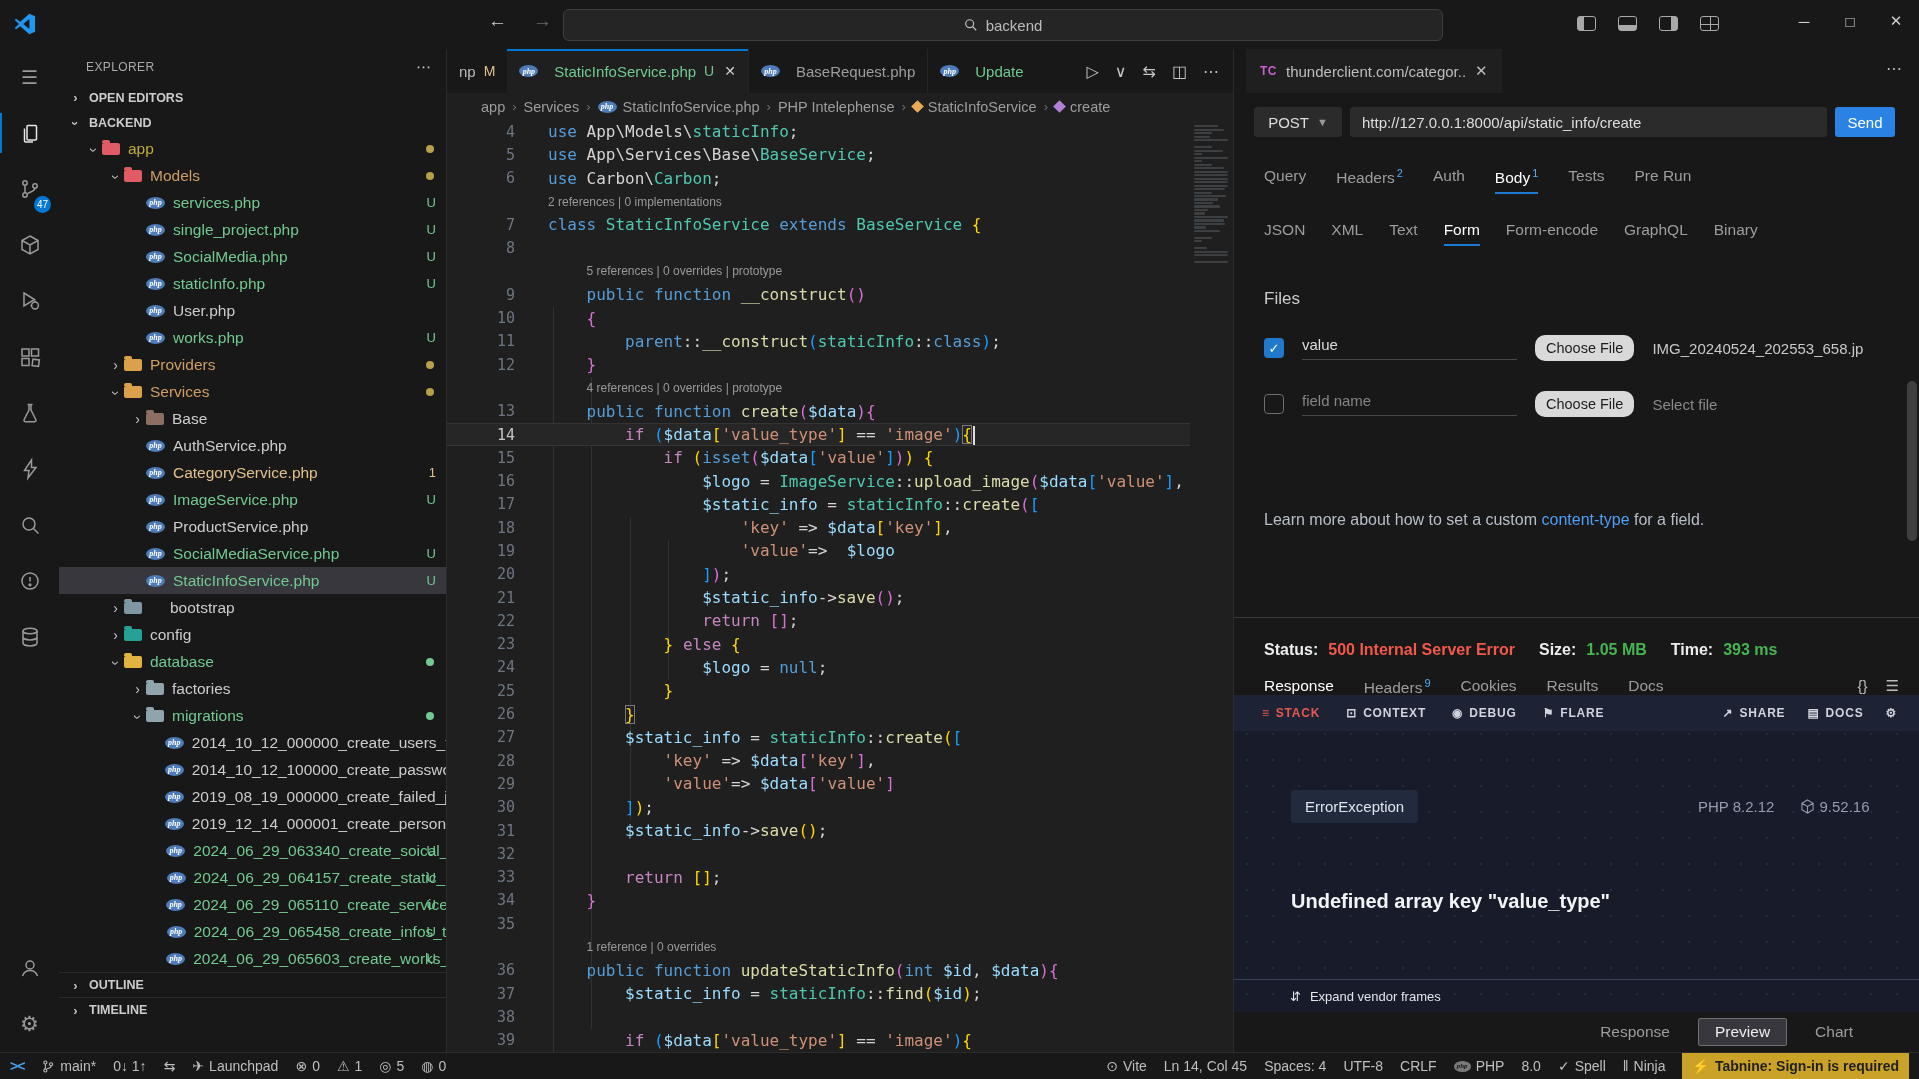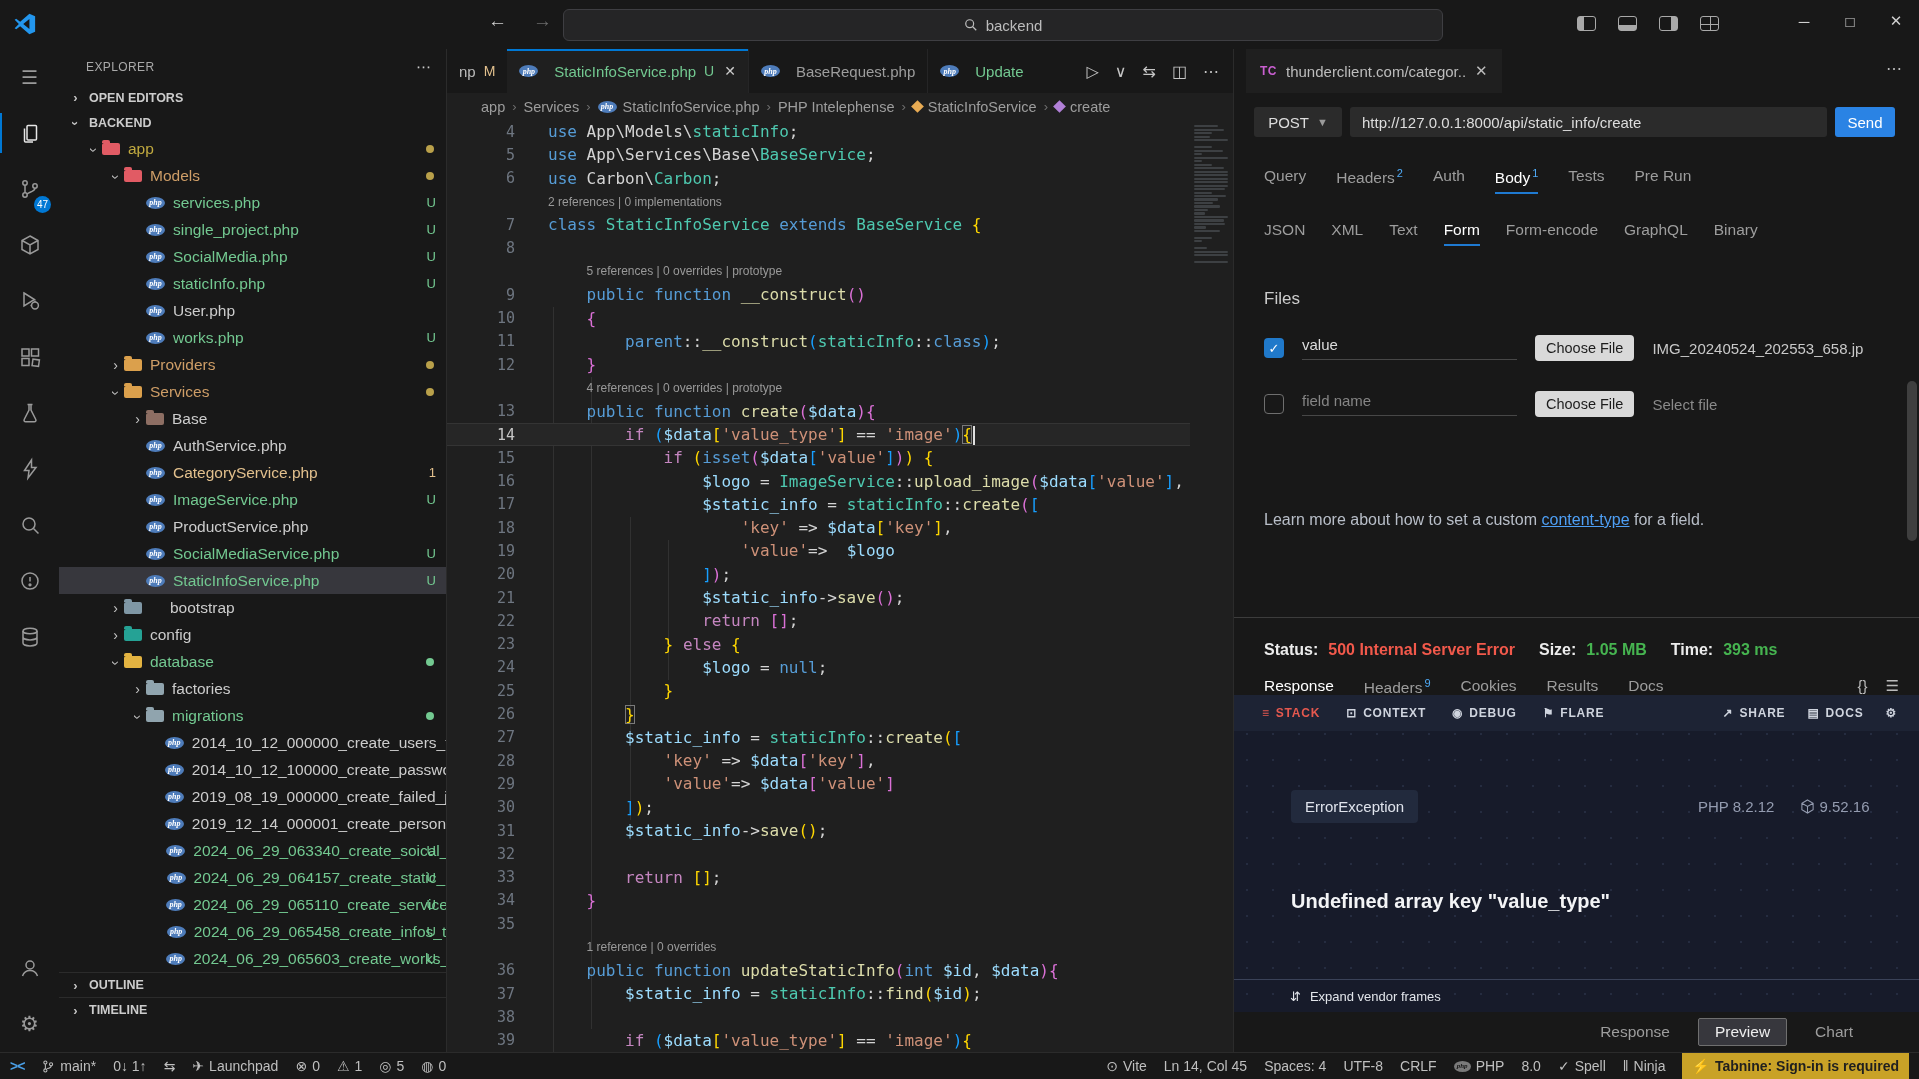--- a/index.html
+++ b/index.html
@@ -107,24 +107,24 @@
   .tcbar sup { color:#4fabf7; font-size:11px; margin-left:2px; }
   #tc-reqtabs { top:118px; }
   #tc-bodytabs { top:172px; gap:26px; }
   #tc-files-title { position:absolute; left:30px; top:240px; font-size:17px; color:#cccccc; }
   .frow { position:absolute; left:30px; right:24px; height:34px; display:flex; align-items:center; gap:18px; }
   .cbx { width:20px; height:20px; border-radius:4px; flex:none; }
   .cbx.on { background:#2079ca; color:#fff; font-size:13px; display:flex; align-items:center; justify-content:center; }
   .cbx.off { border:1.6px solid #6e6e6e; }
   .ffield { width:215px; font-size:15px; padding-bottom:6px; border-bottom:1px solid #474747; }
   .ffield.val { color:#dddddd; } .ffield.ph { color:#858585; }
-  .cfbtn { background:#d9d9d9; color:#1c1c1c; font-size:14.5px; padding:5px 11px; border-radius:4px; white-space:nowrap; }
+  .cfbtn { background:#d9d9d9; color:#1c1c1c; font-size:14.5px; padding:5px 11px; border-radius:10px; white-space:nowrap; }
   .fname { font-size:15px; white-space:nowrap; overflow:hidden; flex:1; }
   #tc-hint { position:absolute; left:30px; top:462px; font-size:16px; color:#b8bec8; }
-  #tc-hint a { color:#4e9ff5; text-decoration:underline; }
+  #tc-hint a { color:#4e9ff5; }
   #tc-divider { position:absolute; left:0; right:0; top:568px; height:1px; background:#3c3c3c; }
   #tc-status { position:absolute; left:30px; top:592px; font-size:16px; display:flex; gap:10px; align-items:baseline; }
   #tc-status b { color:#ececec; }
   .st-red { color:#f2594b; font-weight:bold; }
   .st-green { color:#46b450; font-weight:bold; }
   #tc-resptabs { top:628px; }
   #tc-respicons { position:absolute; right:20px; top:628px; color:#bbbbbb; font-size:15px; display:flex; gap:18px; }
 
   #ignition { position:absolute; left:0; right:0; top:646px; height:317px; background-color:#171b2a;
     background-image:radial-gradient(circle, #252c40 1.2px, transparent 1.4px); background-size:26px 26px; overflow:hidden; }

